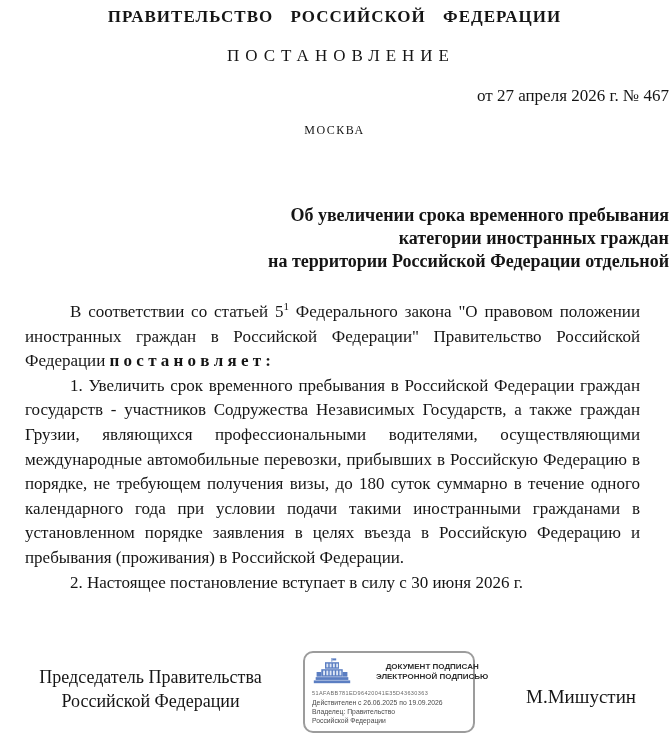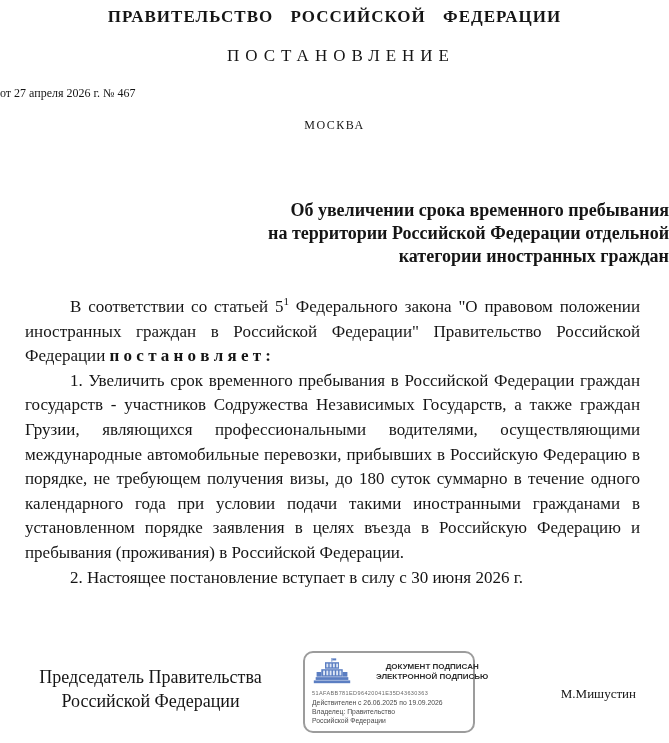--- a/index.html
+++ b/index.html
@@ -27,22 +27,22 @@
   }
   .doc-type {
     margin-top: 19px;
     text-align: center;
     font-size: 17px;
     letter-spacing: 6px;
     padding-left: 13px;
   }
   .date-line {
     margin-top: 20px;
-    text-align: left;
-    font-size: 12px;
+    text-align: right;
+    font-size: 17px;
   }
   .city-line {
     margin-top: 17px;
     text-align: center;
     font-size: 12px;
     letter-spacing: 1.5px;
   }
   
   .doc-title {
     margin-top: 66px;
@@ -83,21 +83,21 @@
     top: 15px;
     width: 245px;
     text-align: center;
     font-size: 18px;
     line-height: 24px;
   }
   .signer-name {
     position: absolute;
     right: 33px;
     top: 36px;
-    font-size: 13px;
+    font-size: 19px;
   }
   
   .stamp {
     position: absolute;
     left: 303px;
     top: 1px;
     width: 154px;
     height: 68px;
     border: 2px solid #9c9c9c;
     border-radius: 10px;
@@ -152,22 +152,22 @@
 
 <div class="page">
 
   <div class="org-name">ПРАВИТЕЛЬСТВО РОССИЙСКОЙ ФЕДЕРАЦИИ</div>
   <div class="doc-type">ПОСТАНОВЛЕНИЕ</div>
   <div class="date-line">от 27 апреля 2026 г. № 467</div>
   <div class="city-line">МОСКВА</div>
 
   <div class="doc-title">
     <div>Об увеличении срока временного пребывания</div>
+    <div>категории иностранных граждан</div>
     <div>на территории Российской Федерации отдельной</div>
-    <div>категории иностранных граждан</div>
   </div>
 
   <div class="body-text">
     <p><span>В соответствии со статьей 5</span><sup>1</sup><span> Федерального закона "О правовом положении иностранных граждан в Российской Федерации" Правительство Российской Федерации </span><span class="resolution-word">п о с т а н о в л я е т :</span></p>
     <p>1. Увеличить срок временного пребывания в Российской Федерации граждан государств - участников Содружества Независимых Государств, а также граждан Грузии, являющихся профессиональными водителями, осуществляющими международные автомобильные перевозки, прибывших в Российскую Федерацию в порядке, не требующем получения визы, до 180 суток суммарно в течение одного календарного года при условии подачи такими иностранными гражданами в установленном порядке заявления в целях въезда в Российскую Федерацию и пребывания (проживания) в Российской Федерации.</p>
     <p>2. Настоящее постановление вступает в силу с 30 июня 2026 г.</p>
   </div>
 
   <div class="signature-row">
 

